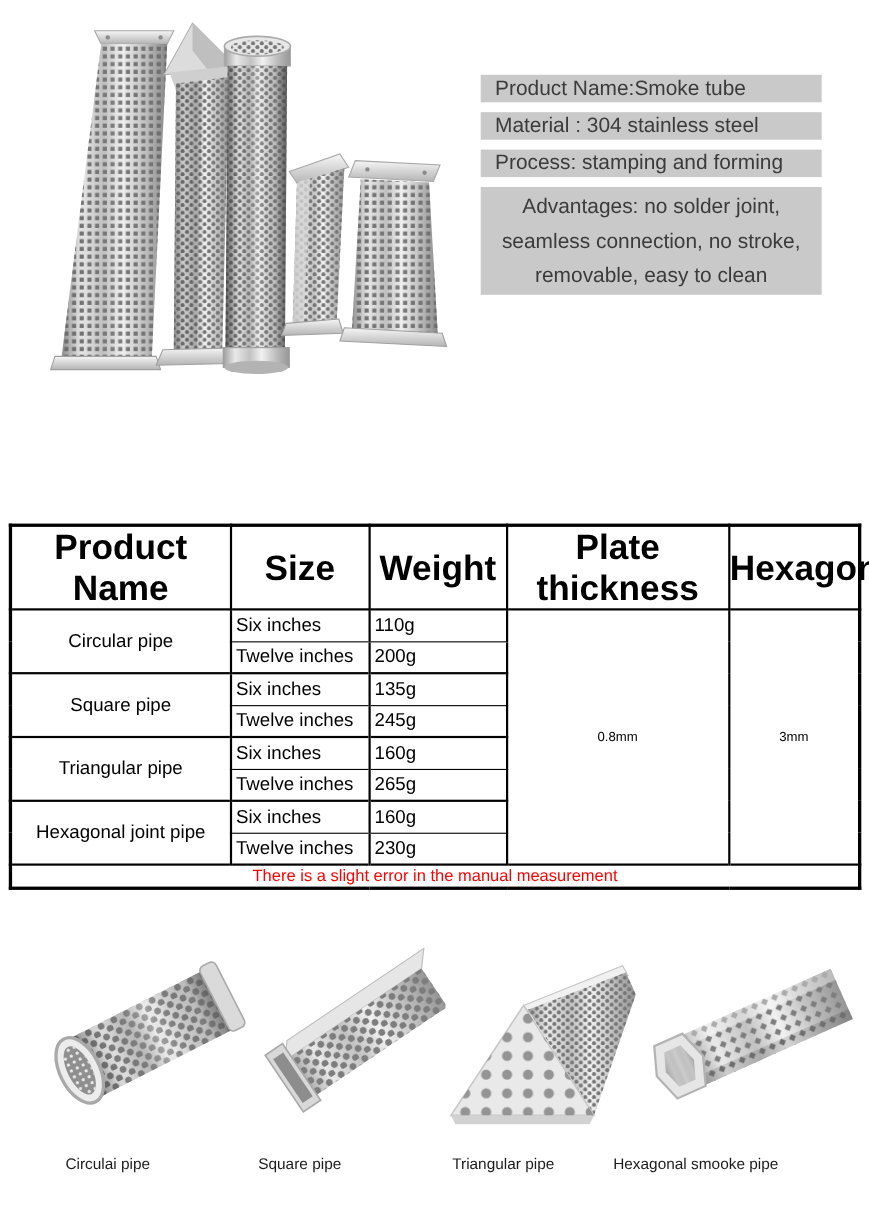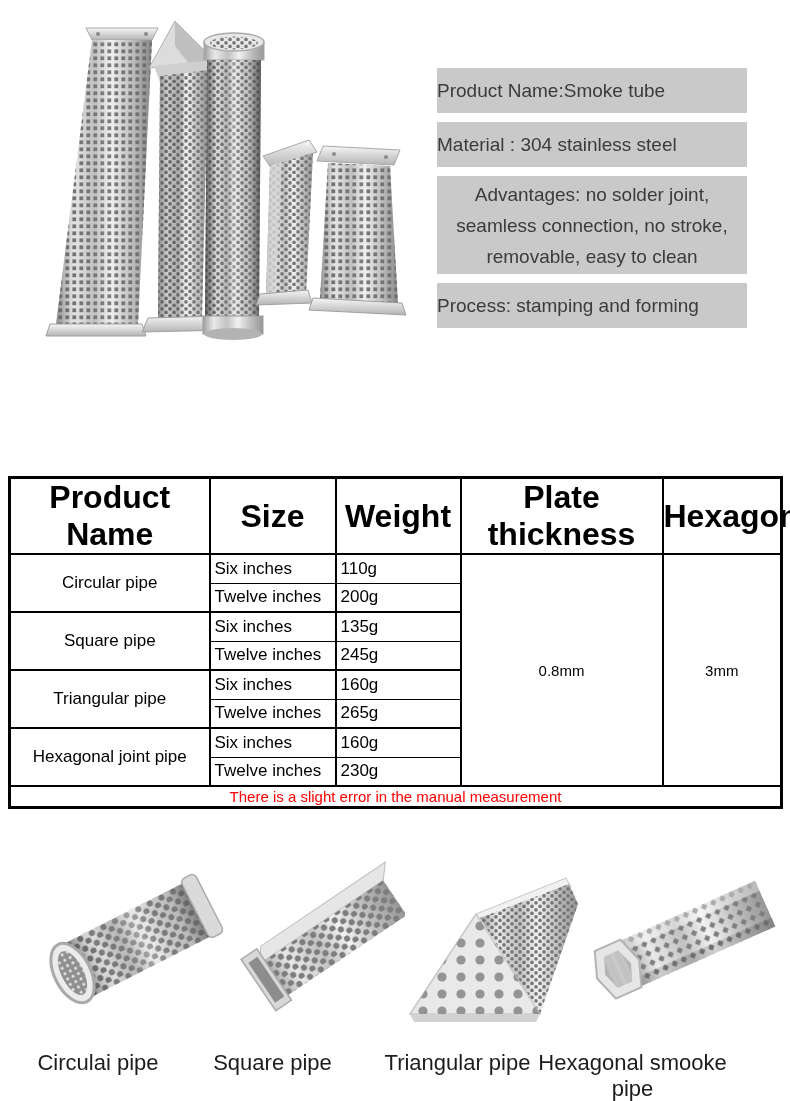--- a/index.html
+++ b/index.html
@@ -10,22 +10,22 @@
     font-family:"Liberation Sans", sans-serif;
     overflow:hidden;
   }
   
   .hero { position:absolute; left:8px; top:6px; }
   
   .info-boxes { position:absolute; left:437px; top:68px; width:310px; }
   .info-box {
     background:var(--info-box-bg,#c9c9c9);
     color:#3b3b3b; font-size:19px;
-    width:310px; height:45px; margin-bottom:9px;
-    display:flex; align-items:center; 
+    width:310px; height:25px; margin-bottom:9px;
+    display:flex; align-items:center; padding-left:13px;
   }
   .info-box.multi {
     height:98px; flex-direction:column; justify-content:center;
     padding-left:0; text-align:center; line-height:31px;
   }
   
   .spec-table {
     position:absolute; left:8px; top:476px; width:772px;
     border-collapse:collapse; table-layout:fixed;
     border:3px solid var(--table-border,#000);
@@ -40,31 +40,31 @@
     border-left:2px solid var(--table-border,#000);
     border-right:2px solid var(--table-border,#000);
     border-top:1px solid var(--table-border,#000);
     border-bottom:1px solid var(--table-border,#000);
     font-size:17px; height:29px; padding:0 4px;
   }
   .spec-table tr.gs td { border-top:2px solid var(--table-border,#000); }
   .spec-table td.prod { text-align:center; }
   .spec-table td.size { text-align:left; }
   .spec-table td.wt   { text-align:left; }
-  .spec-table td.merge{ text-align:center; font-size:15px; }
+  .spec-table td.merge{ text-align:center; font-size:12px; }
   .spec-table tr.foot td {
     border-top:2px solid var(--table-border,#000);
     color:var(--footnote-red,#ff0000);
     font-size:15px; text-align:center; height:21px;
   }
   
   .fig { position:absolute; }
   .fig-label {
     position:absolute; top:1050px; text-align:center;
-    font-size:22px; color:#1c1c1c;
+    font-size:14px; color:#1c1c1c;
   }
 </style>
 </head>
 <body>
 
 <div class="page">
 
   <svg width="0" height="0" style="position:absolute" aria-hidden="true">
     <defs>
       <linearGradient id="metH" x1="0" y1="0" x2="1" y2="0">
@@ -161,27 +161,27 @@
     </g>
   </svg>
 
   <div class="info-boxes">
     <div class="info-box">
       <span>Product Name:Smoke tube</span>
     </div>
     <div class="info-box">
       <span>Material : 304 stainless steel</span>
     </div>
+    <div class="info-box">
+      <span>Process: stamping and forming</span>
+    </div>
     <div class="info-box multi">
       <div>Advantages: no solder joint,</div>
       <div>seamless connection, no stroke,</div>
       <div>removable, easy to clean</div>
-    </div>
-    <div class="info-box">
-      <span>Process: stamping and forming</span>
     </div>
   </div>
 
   <table class="spec-table">
     <colgroup>
       <col style="width:200px">
         <col style="width:126px">
         <col style="width:125px">
       <col style="width:202px">
         <col style="width:119px">

